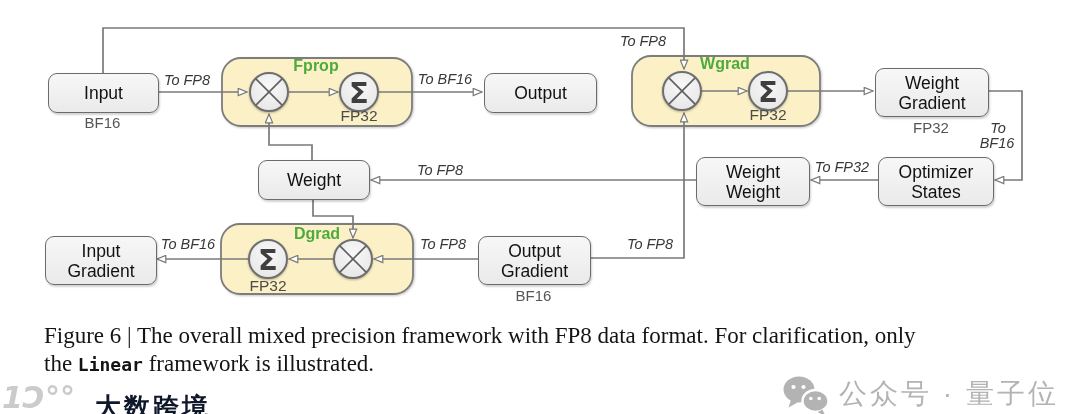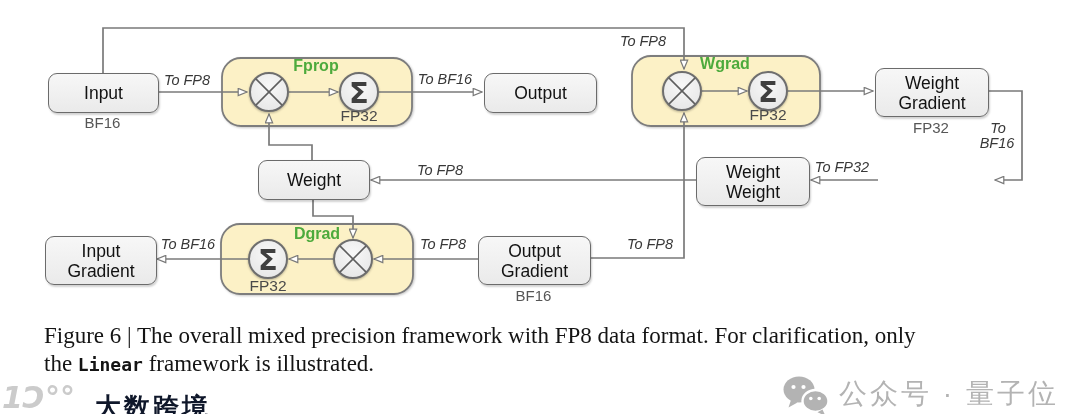--- a/index.html
+++ b/index.html
@@ -126,20 +126,24 @@
   <div class="node n-weight">
     <span>Weight</span>
   </div>
 
   <div class="node n-wgradient">
     <span>Weight</span>
     <span>Gradient</span>
   </div>
   <div class="sub s-wgradient">FP32</div>
 
+  <div class="node n-optimizer">
+    <span>Optimizer</span>
+    <span>States</span>
+  </div>
 
   <div class="node n-master">
     <span>Weight</span>
     <span>Weight</span>
   </div>
 
   <div class="node n-ingradient">
     <span>Input</span>
     <span>Gradient</span>
   </div>

